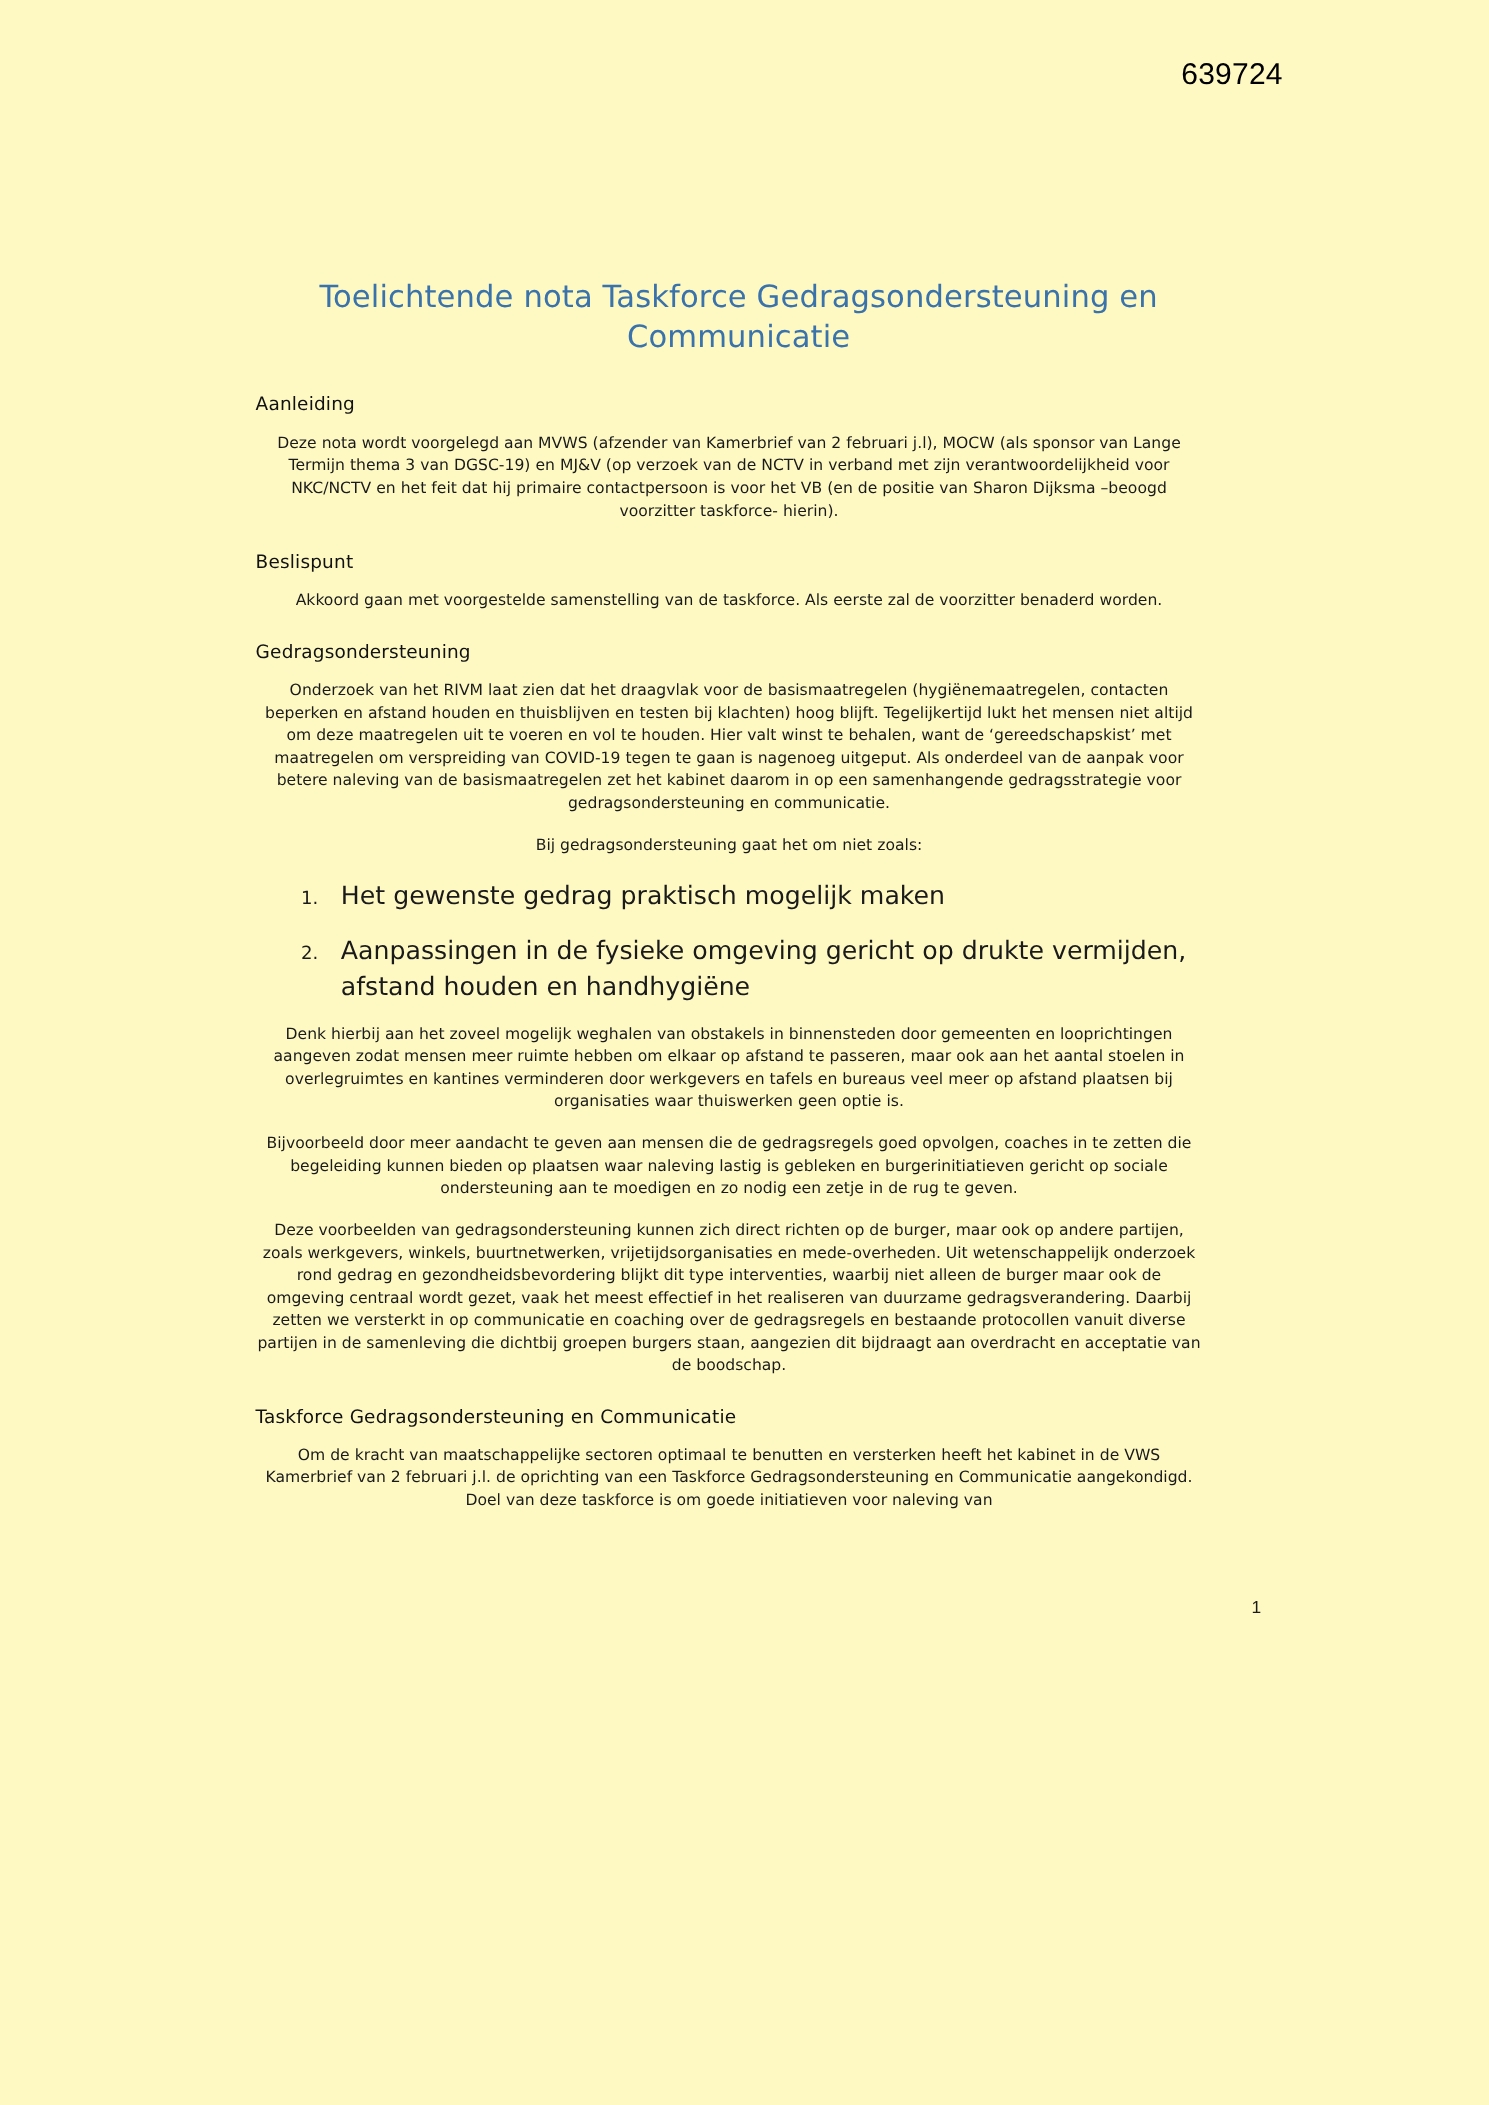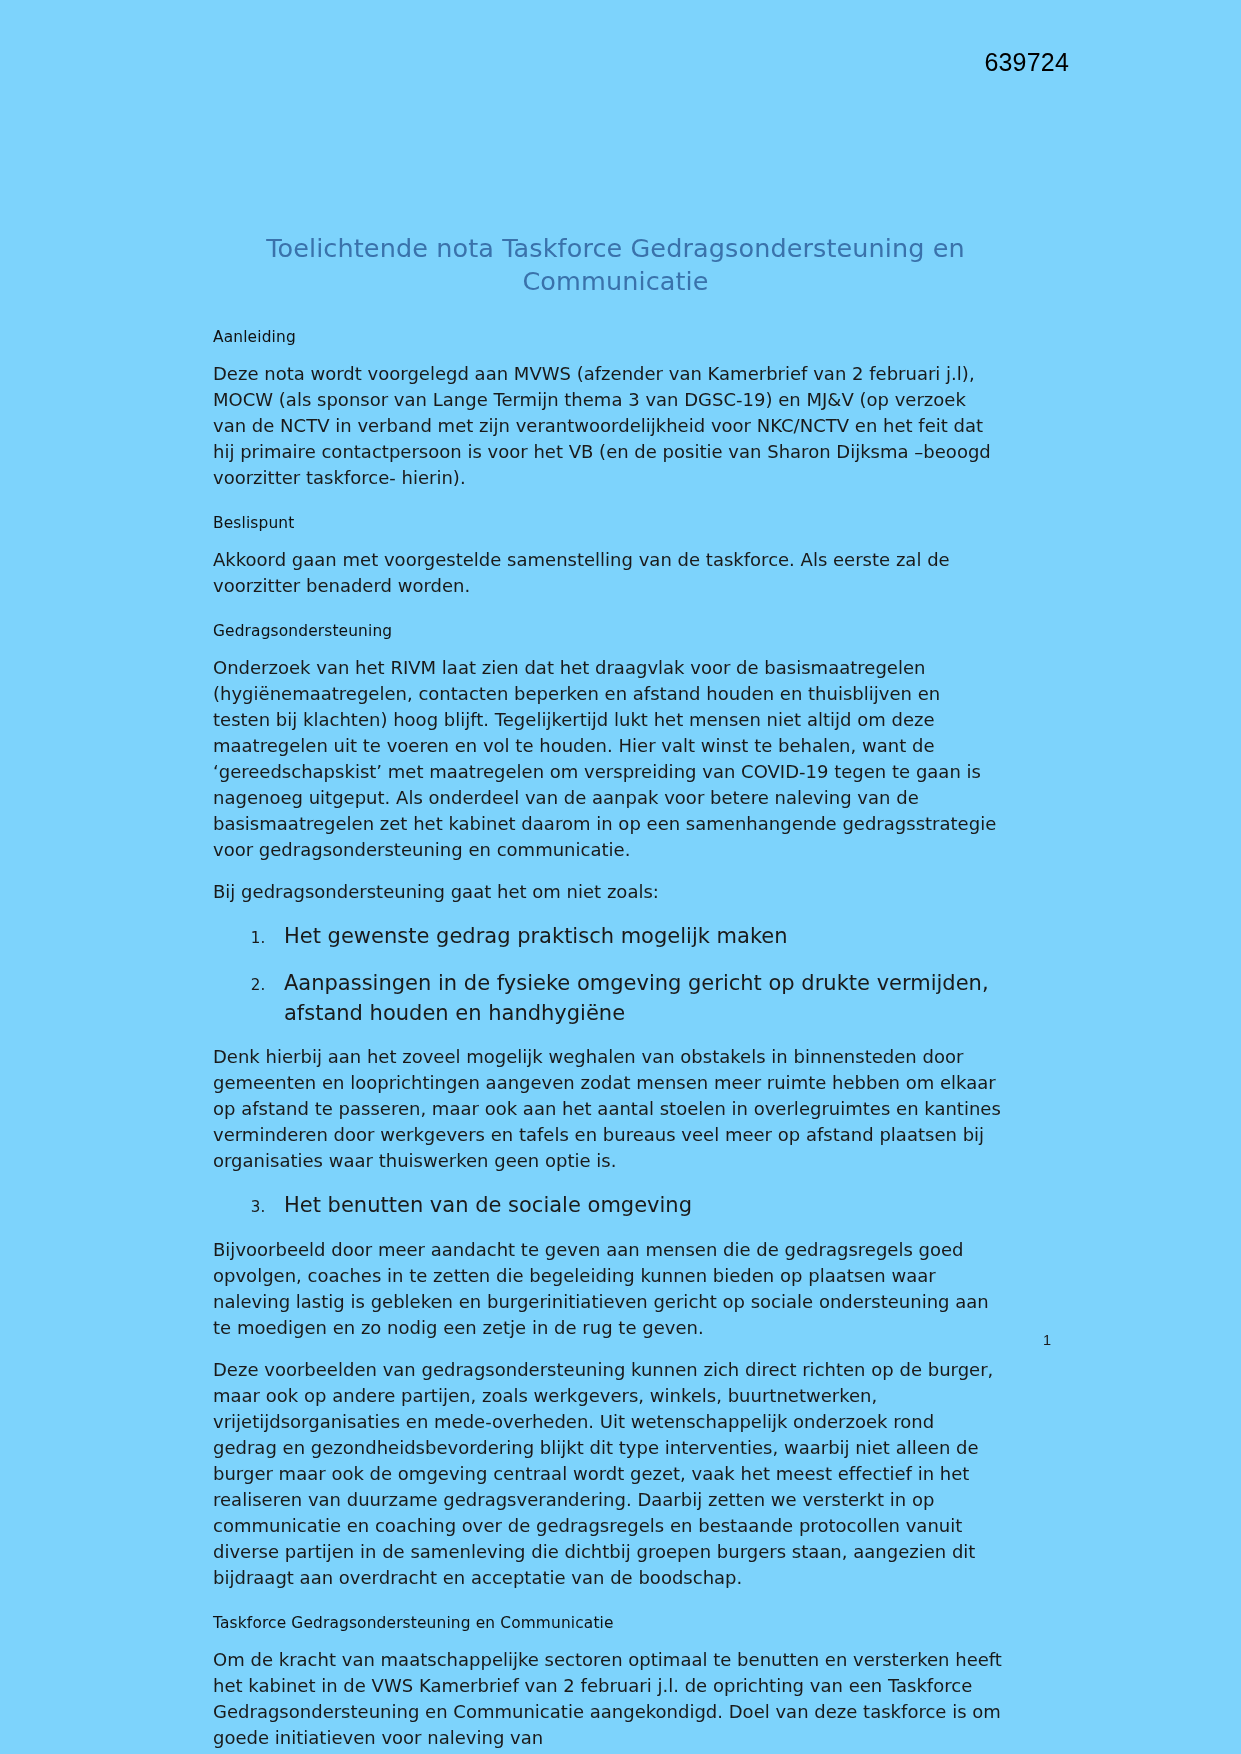--- a/index.html
+++ b/index.html
@@ -8,21 +8,21 @@
     background: #ffffff;
   }
   body {
     font-family: "DejaVu Sans", "Liberation Sans", sans-serif;
     color: #1a1a1a;
   }
   .page {
     position: relative;
     width: 1241px;
     height: 1754px;
-    background: #7dd3fc;
+    background: #fef9c3;
     box-sizing: border-box;
     overflow: hidden;
   }
   .doc-number {
     position: absolute;
     top: 48px;
     right: 172px;
     font-size: 25px;
     letter-spacing: 0.2px;
     color: #000000;
@@ -49,25 +49,25 @@
     font-weight: normal;
     color: #111111;
     margin: 22px 0 14px 0;
     line-height: 1.3;
     letter-spacing: 0.15px;
   }
   h2.section-heading:first-of-type {
     margin-top: 0;
   }
   p.body-text {
-    font-size: 18px;
+    font-size: 13px;
     line-height: 1.445;
     margin: 0 16px 16px 0;
     color: #1a1a1a;
-    text-align: left;
+    text-align: center;
     letter-spacing: 0.01px;
   }
   ol.numbered-list {
     margin: 0 0 16px 0;
     padding-left: 57px;
     list-style-position: outside;
   }
   ol.numbered-list li {
     font-size: 21px;
     line-height: 1.445;
@@ -112,23 +112,20 @@
       <li>Het gewenste gedrag praktisch mogelijk maken</li>
     </ol>
 
 
     <ol class="numbered-list" start="2">
       <li>Aanpassingen in de fysieke omgeving gericht op drukte vermijden, afstand houden en handhygiëne</li>
     </ol>
 
     <p class="body-text">Denk hierbij aan het zoveel mogelijk weghalen van obstakels in binnensteden door gemeenten en looprichtingen aangeven zodat mensen meer ruimte hebben om elkaar op afstand te passeren, maar ook aan het aantal stoelen in overlegruimtes en kantines verminderen door werkgevers en tafels en bureaus veel meer op afstand plaatsen bij organisaties waar thuiswerken geen optie is.</p>
 
-    <ol class="numbered-list" start="3">
-      <li>Het benutten van de sociale omgeving</li>
-    </ol>
 
     <p class="body-text">Bijvoorbeeld door meer aandacht te geven aan mensen die de gedragsregels goed opvolgen, coaches in te zetten die begeleiding kunnen bieden op plaatsen waar naleving lastig is gebleken en burgerinitiatieven gericht op sociale ondersteuning aan te moedigen en zo nodig een zetje in de rug te geven.</p>
 
     <p class="body-text">Deze voorbeelden van gedragsondersteuning kunnen zich direct richten op de burger, maar ook op andere partijen, zoals werkgevers, winkels, buurtnetwerken, vrijetijdsorganisaties en mede-overheden. Uit wetenschappelijk onderzoek rond gedrag en gezondheidsbevordering blijkt dit type interventies, waarbij niet alleen de burger maar ook de omgeving centraal wordt gezet, vaak het meest effectief in het realiseren van duurzame gedragsverandering. Daarbij zetten we versterkt in op communicatie en coaching over de gedragsregels en bestaande protocollen vanuit diverse partijen in de samenleving die dichtbij groepen burgers staan, aangezien dit bijdraagt aan overdracht en acceptatie van de boodschap.</p>
 
     <h2 class="section-heading">Taskforce Gedragsondersteuning en Communicatie</h2>
     <p class="body-text">Om de kracht van maatschappelijke sectoren optimaal te benutten en versterken heeft het kabinet in de VWS Kamerbrief van 2 februari j.l. de oprichting van een Taskforce Gedragsondersteuning en Communicatie aangekondigd. Doel van deze taskforce is om goede initiatieven voor naleving van</p>
 
   </div>
 

